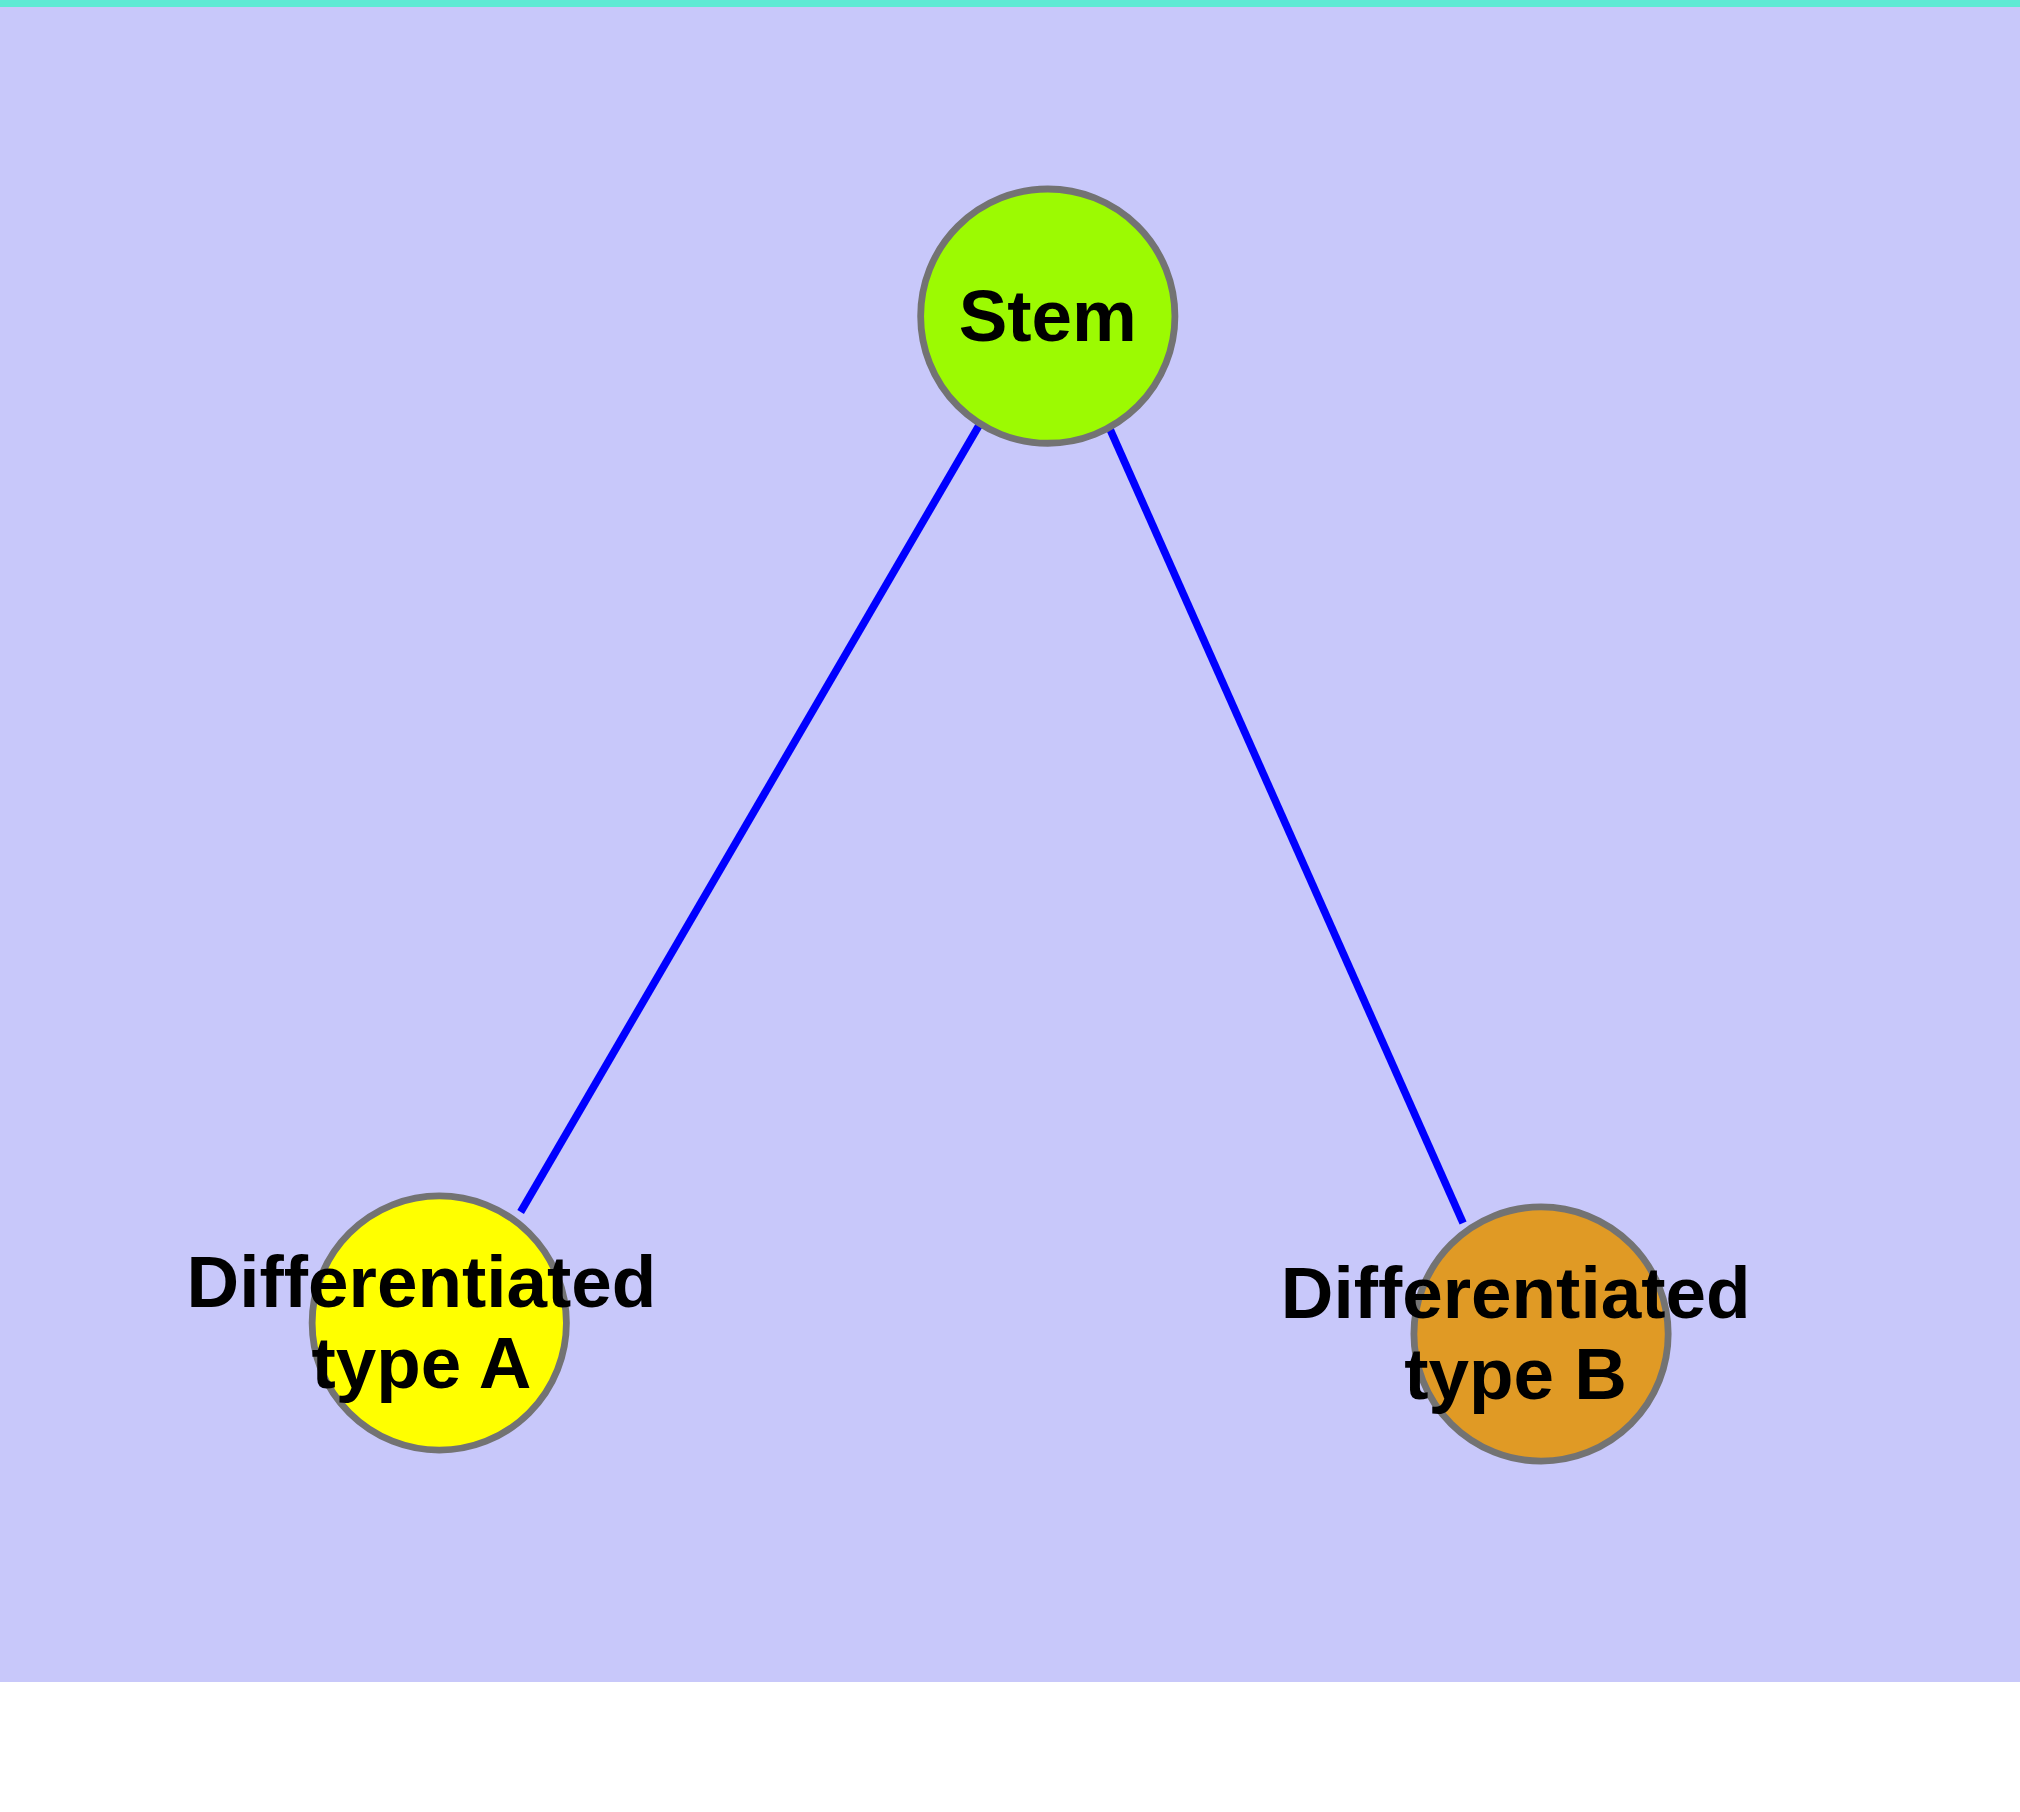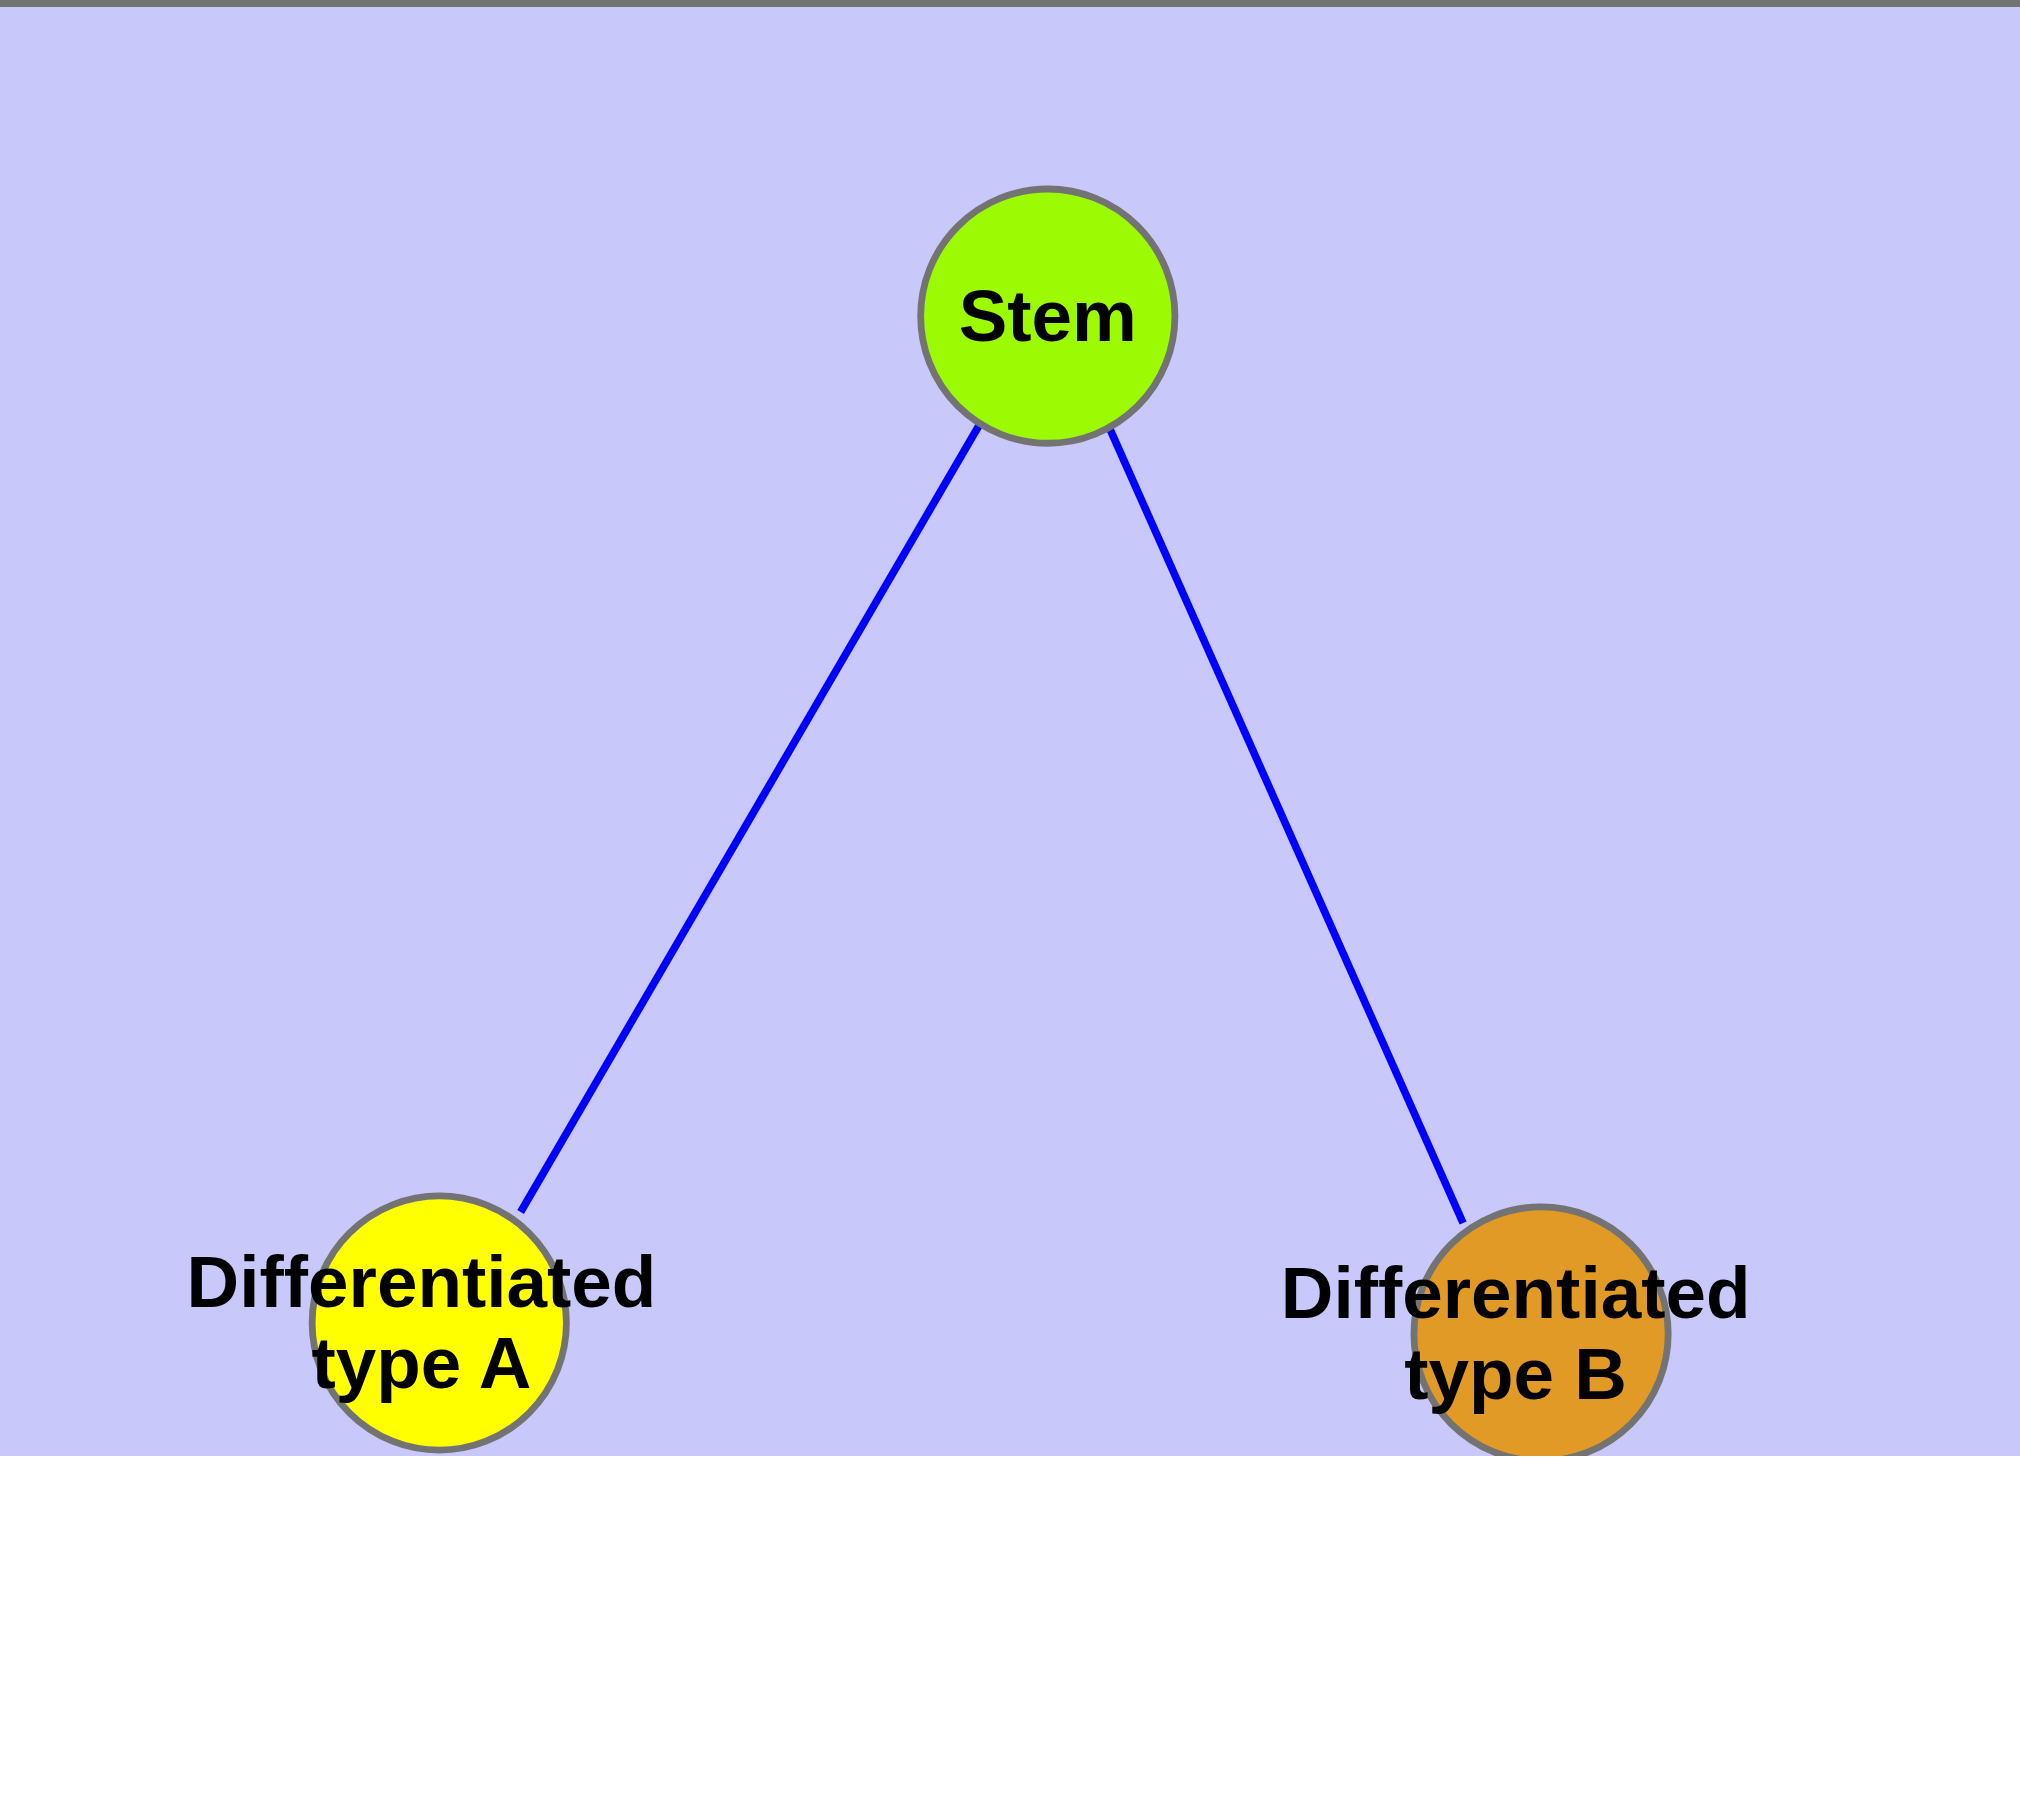--- a/index.html
+++ b/index.html
@@ -41,21 +41,21 @@
     stroke: #737373;
     stroke-width: 8;
   }
   .edge-line {
     stroke-linecap: butt;
   }
 </style>
 </head>
 <body>
 
-<div id="stage" style="width: 2021px; height: 1456px; background: #737373;">
+<div id="stage" style="width: 2021px; height: 1682px; background: #5eead4;">
   <div id="canvas-bg" style="background: rgb(200, 200, 250); width: 2021px;"></div>
 
   <svg id="graph-svg" viewBox="0 0 2384 2138" xmlns="http://www.w3.org/2000/svg">
 
     <g>
       <line class="edge-line" x1="1156" y1="500" x2="614" y2="1430" stroke="#0000ff" stroke-width="9"></line>
       <line class="edge-line" x1="1307" y1="501" x2="1726" y2="1443" stroke="#0000ff" stroke-width="9"></line>
     </g>
 
     <g>

